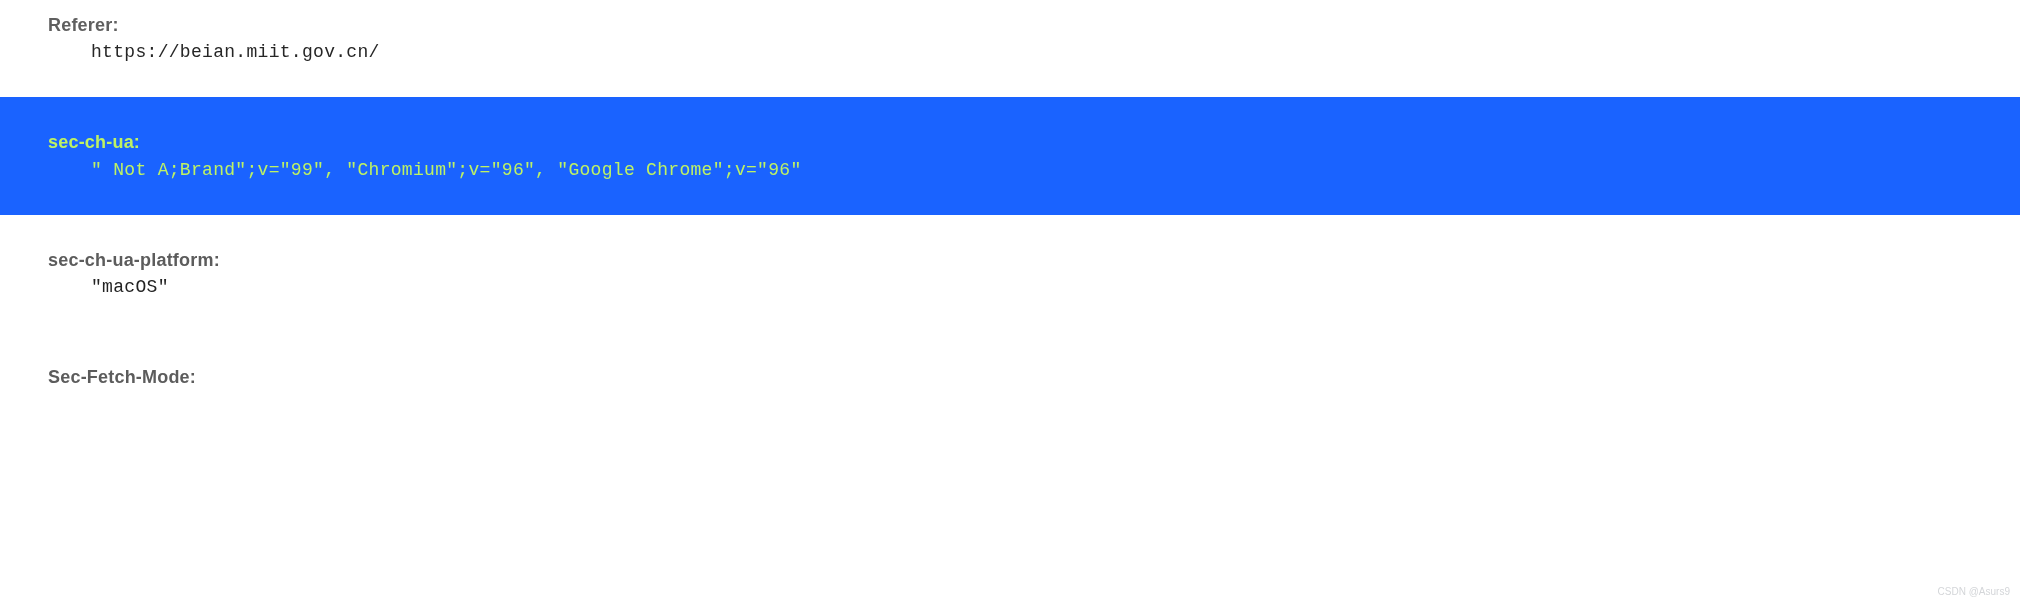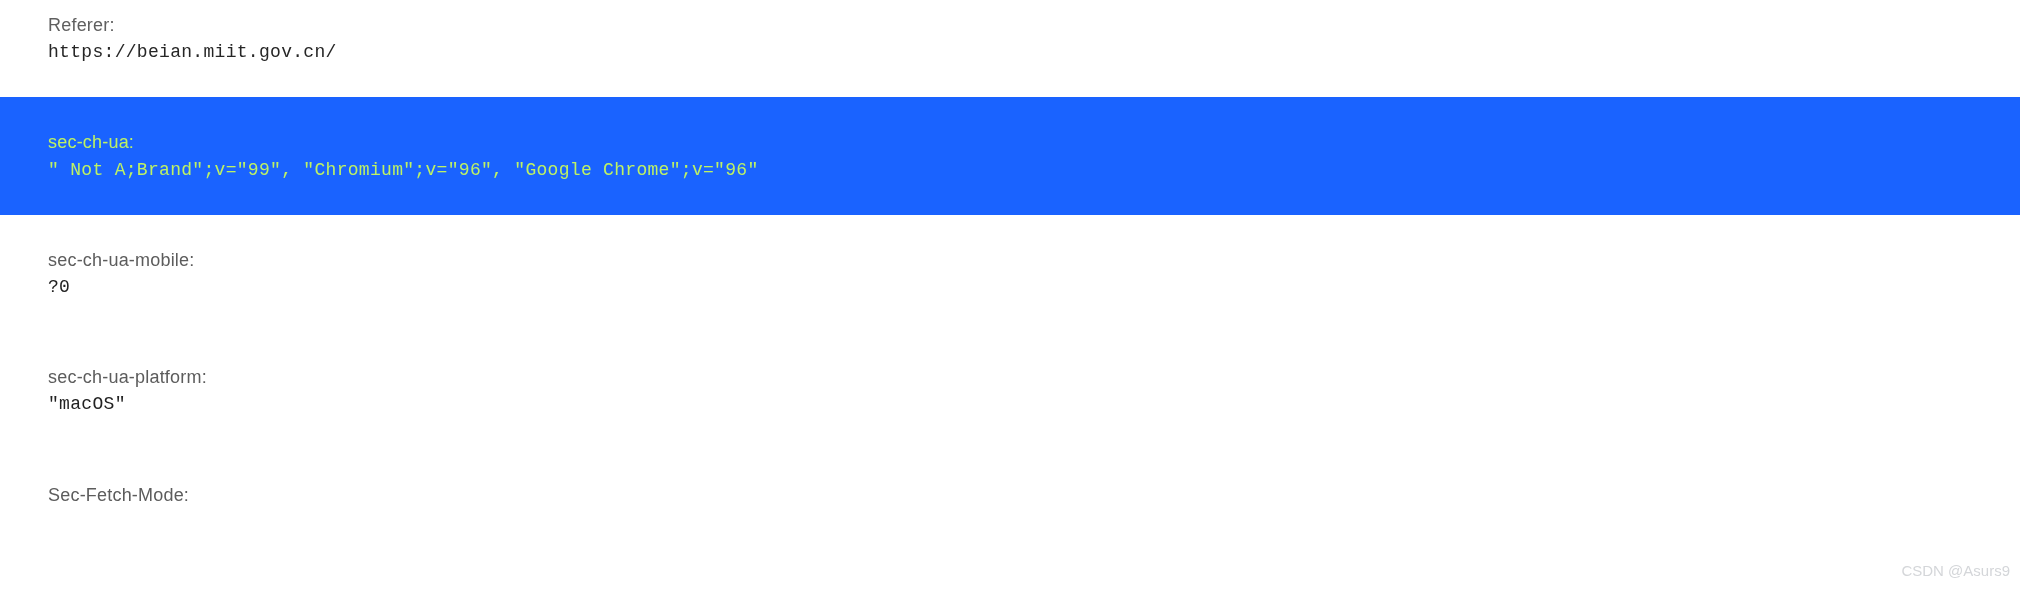--- a/index.html
+++ b/index.html
@@ -6,84 +6,80 @@
   html, body {
     margin: 0; padding: 0;
     width: 2020px; height: 602px;
     background: #ffffff;
     font-family: "Helvetica Neue", Arial, sans-serif;
     font-size: 18px;
     line-height: 1.45;
     overflow: hidden;
     position: relative;
   }
-  .mono { font-family: Menlo, Consolas, "Courier New", monospace; }
+  .mono { font-family: Menlo, Consolas, "Courier New", monospace; margin-left: 43px; }
   .hdr-list {
     padding: 0 0 0 0;
   }
   .hdr-row {
     display: block;
     padding: 6px 28px 6px 28px;
     word-break: break-all;
     white-space: pre-wrap;
     color: #222;
   }
   .hdr-row.partial-top {
     
     margin-top: -20px;
     opacity: 0.98;
   }
   .hdr-name {
-    font-weight: 400;
+    font-weight: 700;
     color: #5c5c5c;
     letter-spacing: 0.2px;
   }
   .hdr-value {
     font-family: Menlo, Consolas, "Courier New", monospace;
     color: #222;
     letter-spacing: 0.3px;
   }
   .hdr-row.selected {
     background: #1a63ff;
     color: #ffffff;
   }
   .hdr-row.selected .hdr-name,
   .hdr-row.selected .hdr-value {
     color: #bef264;
   }
   .watermark {
     position: absolute;
     right: 10px;
-    bottom: 20px;
+    bottom: 3px;
     color: #d4d6d9;
-    font-size: 15px;
+    font-size: 10px;
     font-family: Arial, sans-serif;
     user-select: none;
     pointer-events: none;
   }
 </style>
 </head>
 <body>
 
 <div class="hdr-list">
 
   <div class="hdr-row partial-top">
     <span class="hdr-name">Referer:</span>
     <span class="hdr-value mono">https://beian.miit.gov.cn/</span>
   </div>
 
   <div class="hdr-row selected">
     <span class="hdr-name">sec-ch-ua:</span>
     <span class="hdr-value mono">" Not A;Brand";v="99", "Chromium";v="96", "Google Chrome";v="96"</span>
   </div>
 
-  <div class="hdr-row">
-    <span class="hdr-name">sec-ch-ua-mobile:</span>
-    <span class="hdr-value mono">?0</span>
-  </div>
 
   <div class="hdr-row">
     <span class="hdr-name">sec-ch-ua-platform:</span>
     <span class="hdr-value mono">"macOS"</span>
   </div>
 
 
   <div class="hdr-row">
     <span class="hdr-name">Sec-Fetch-Mode:</span>
     

